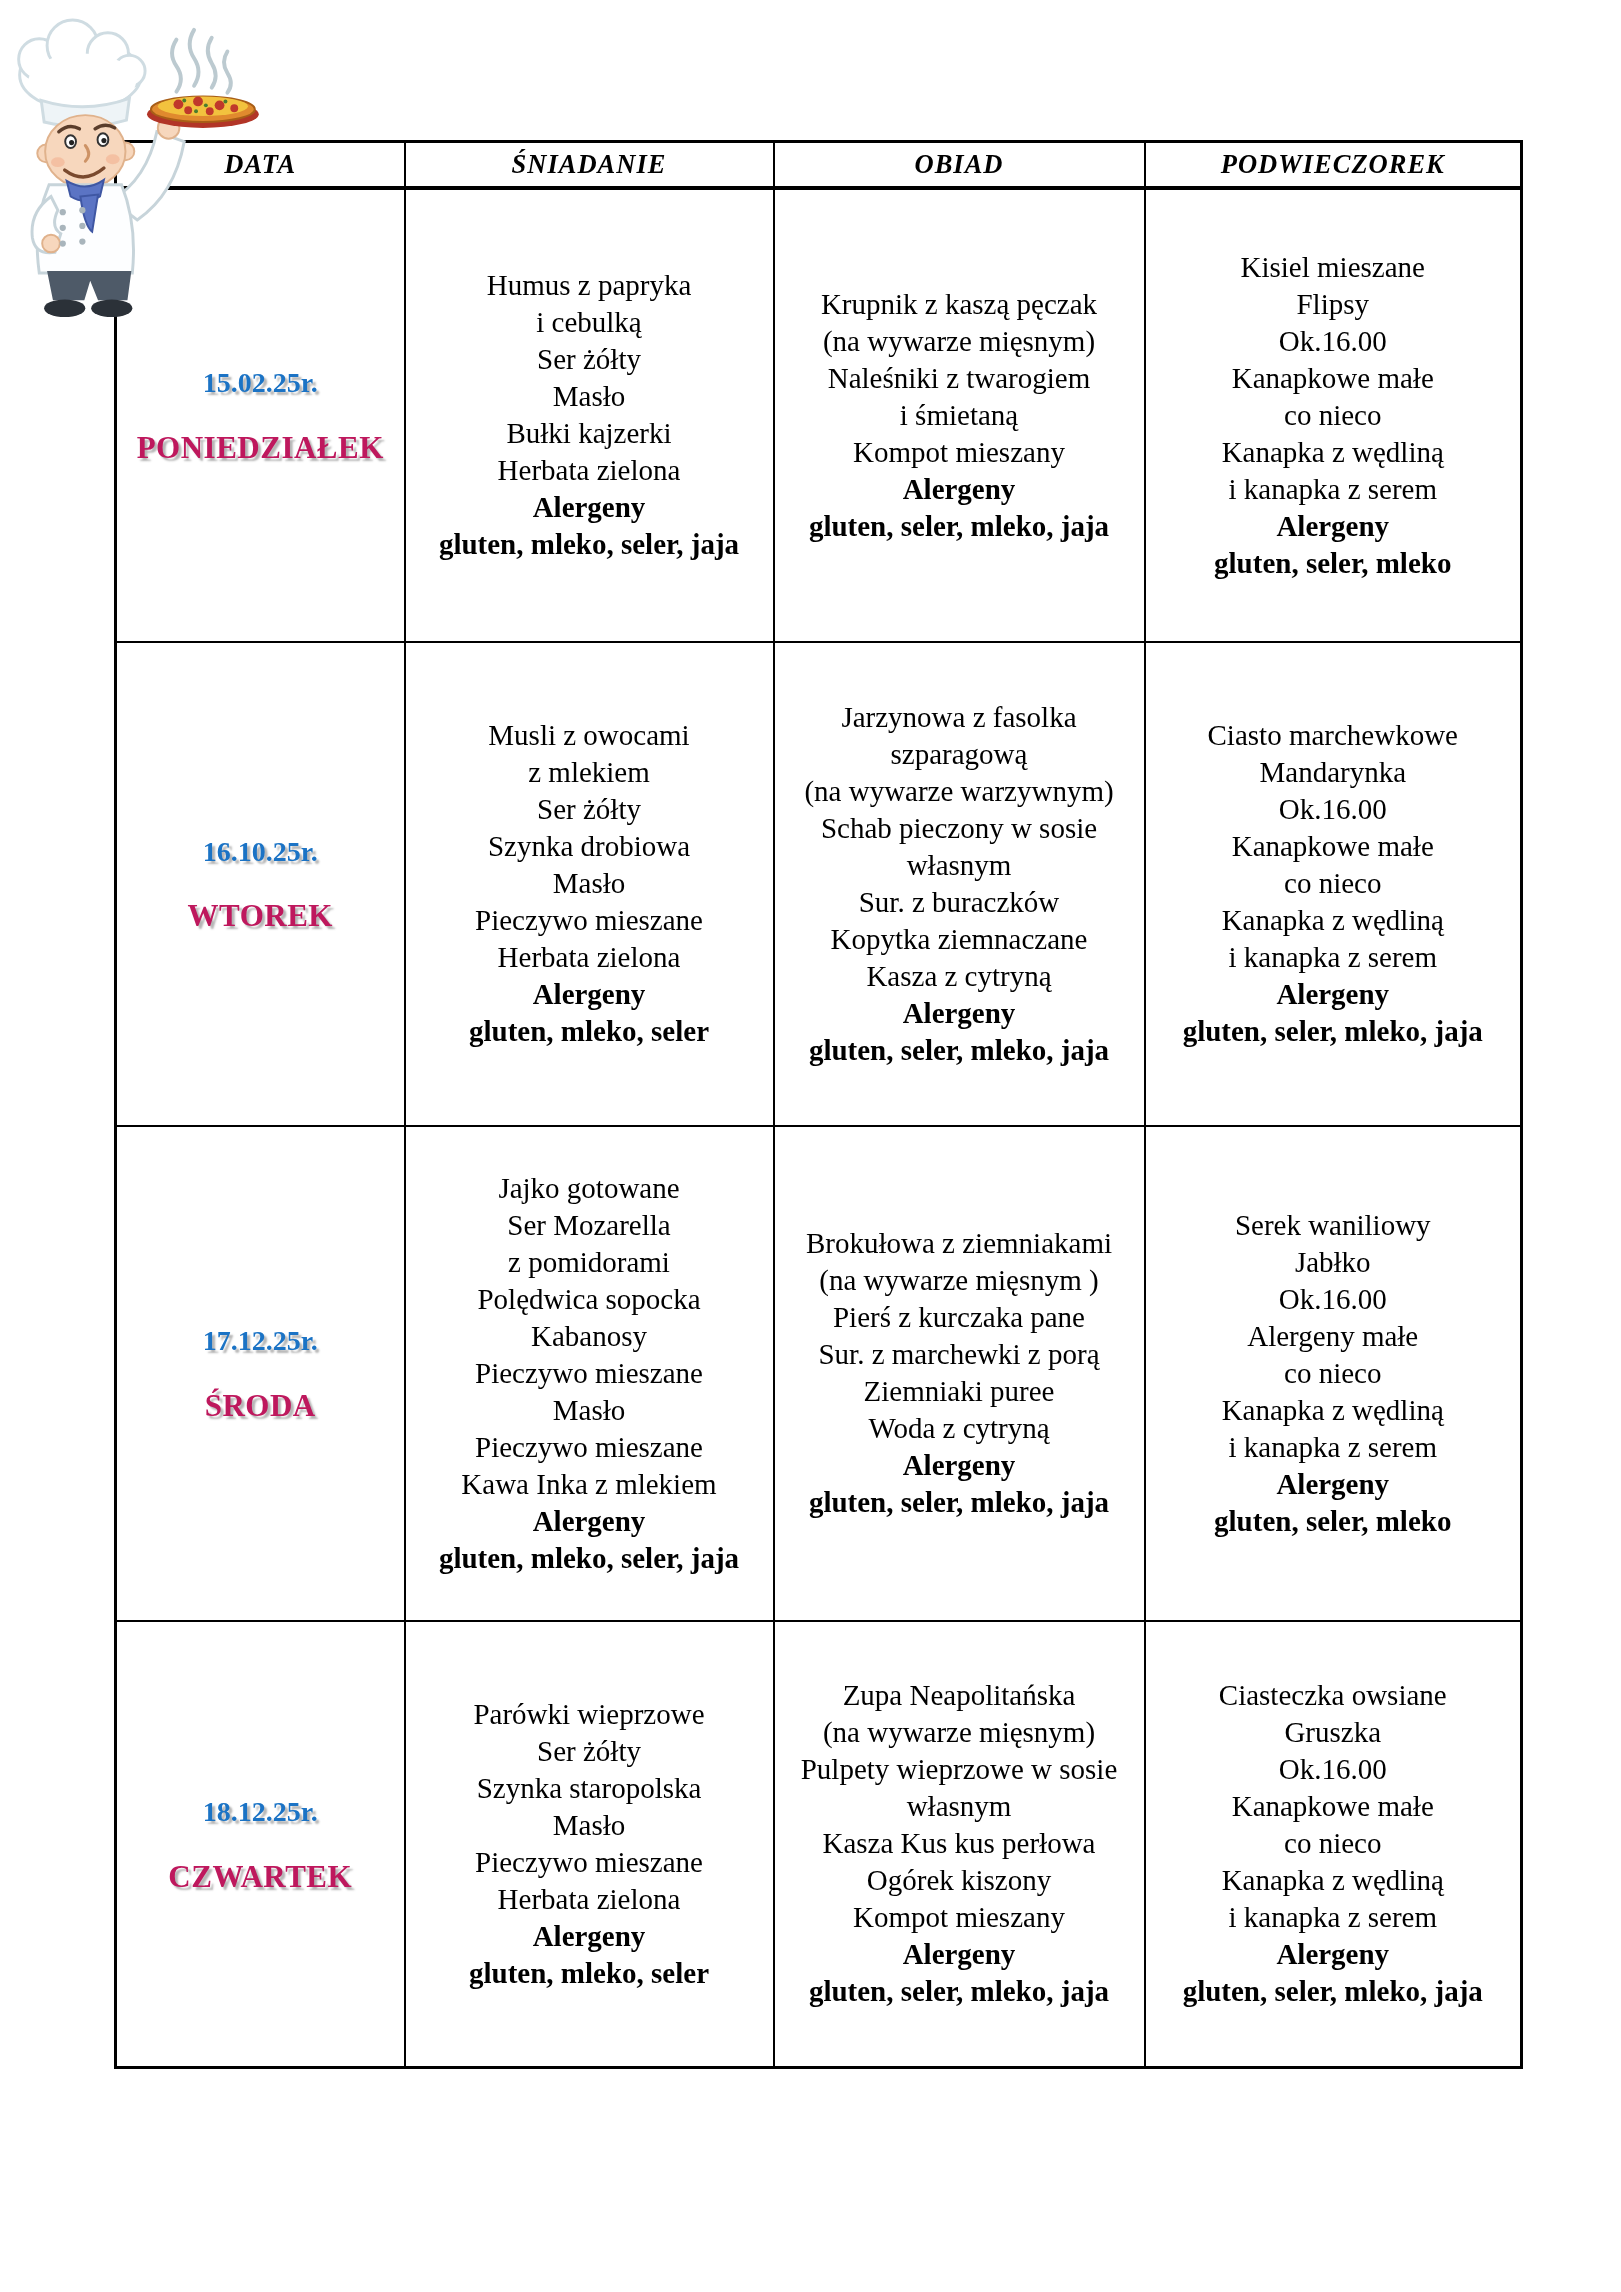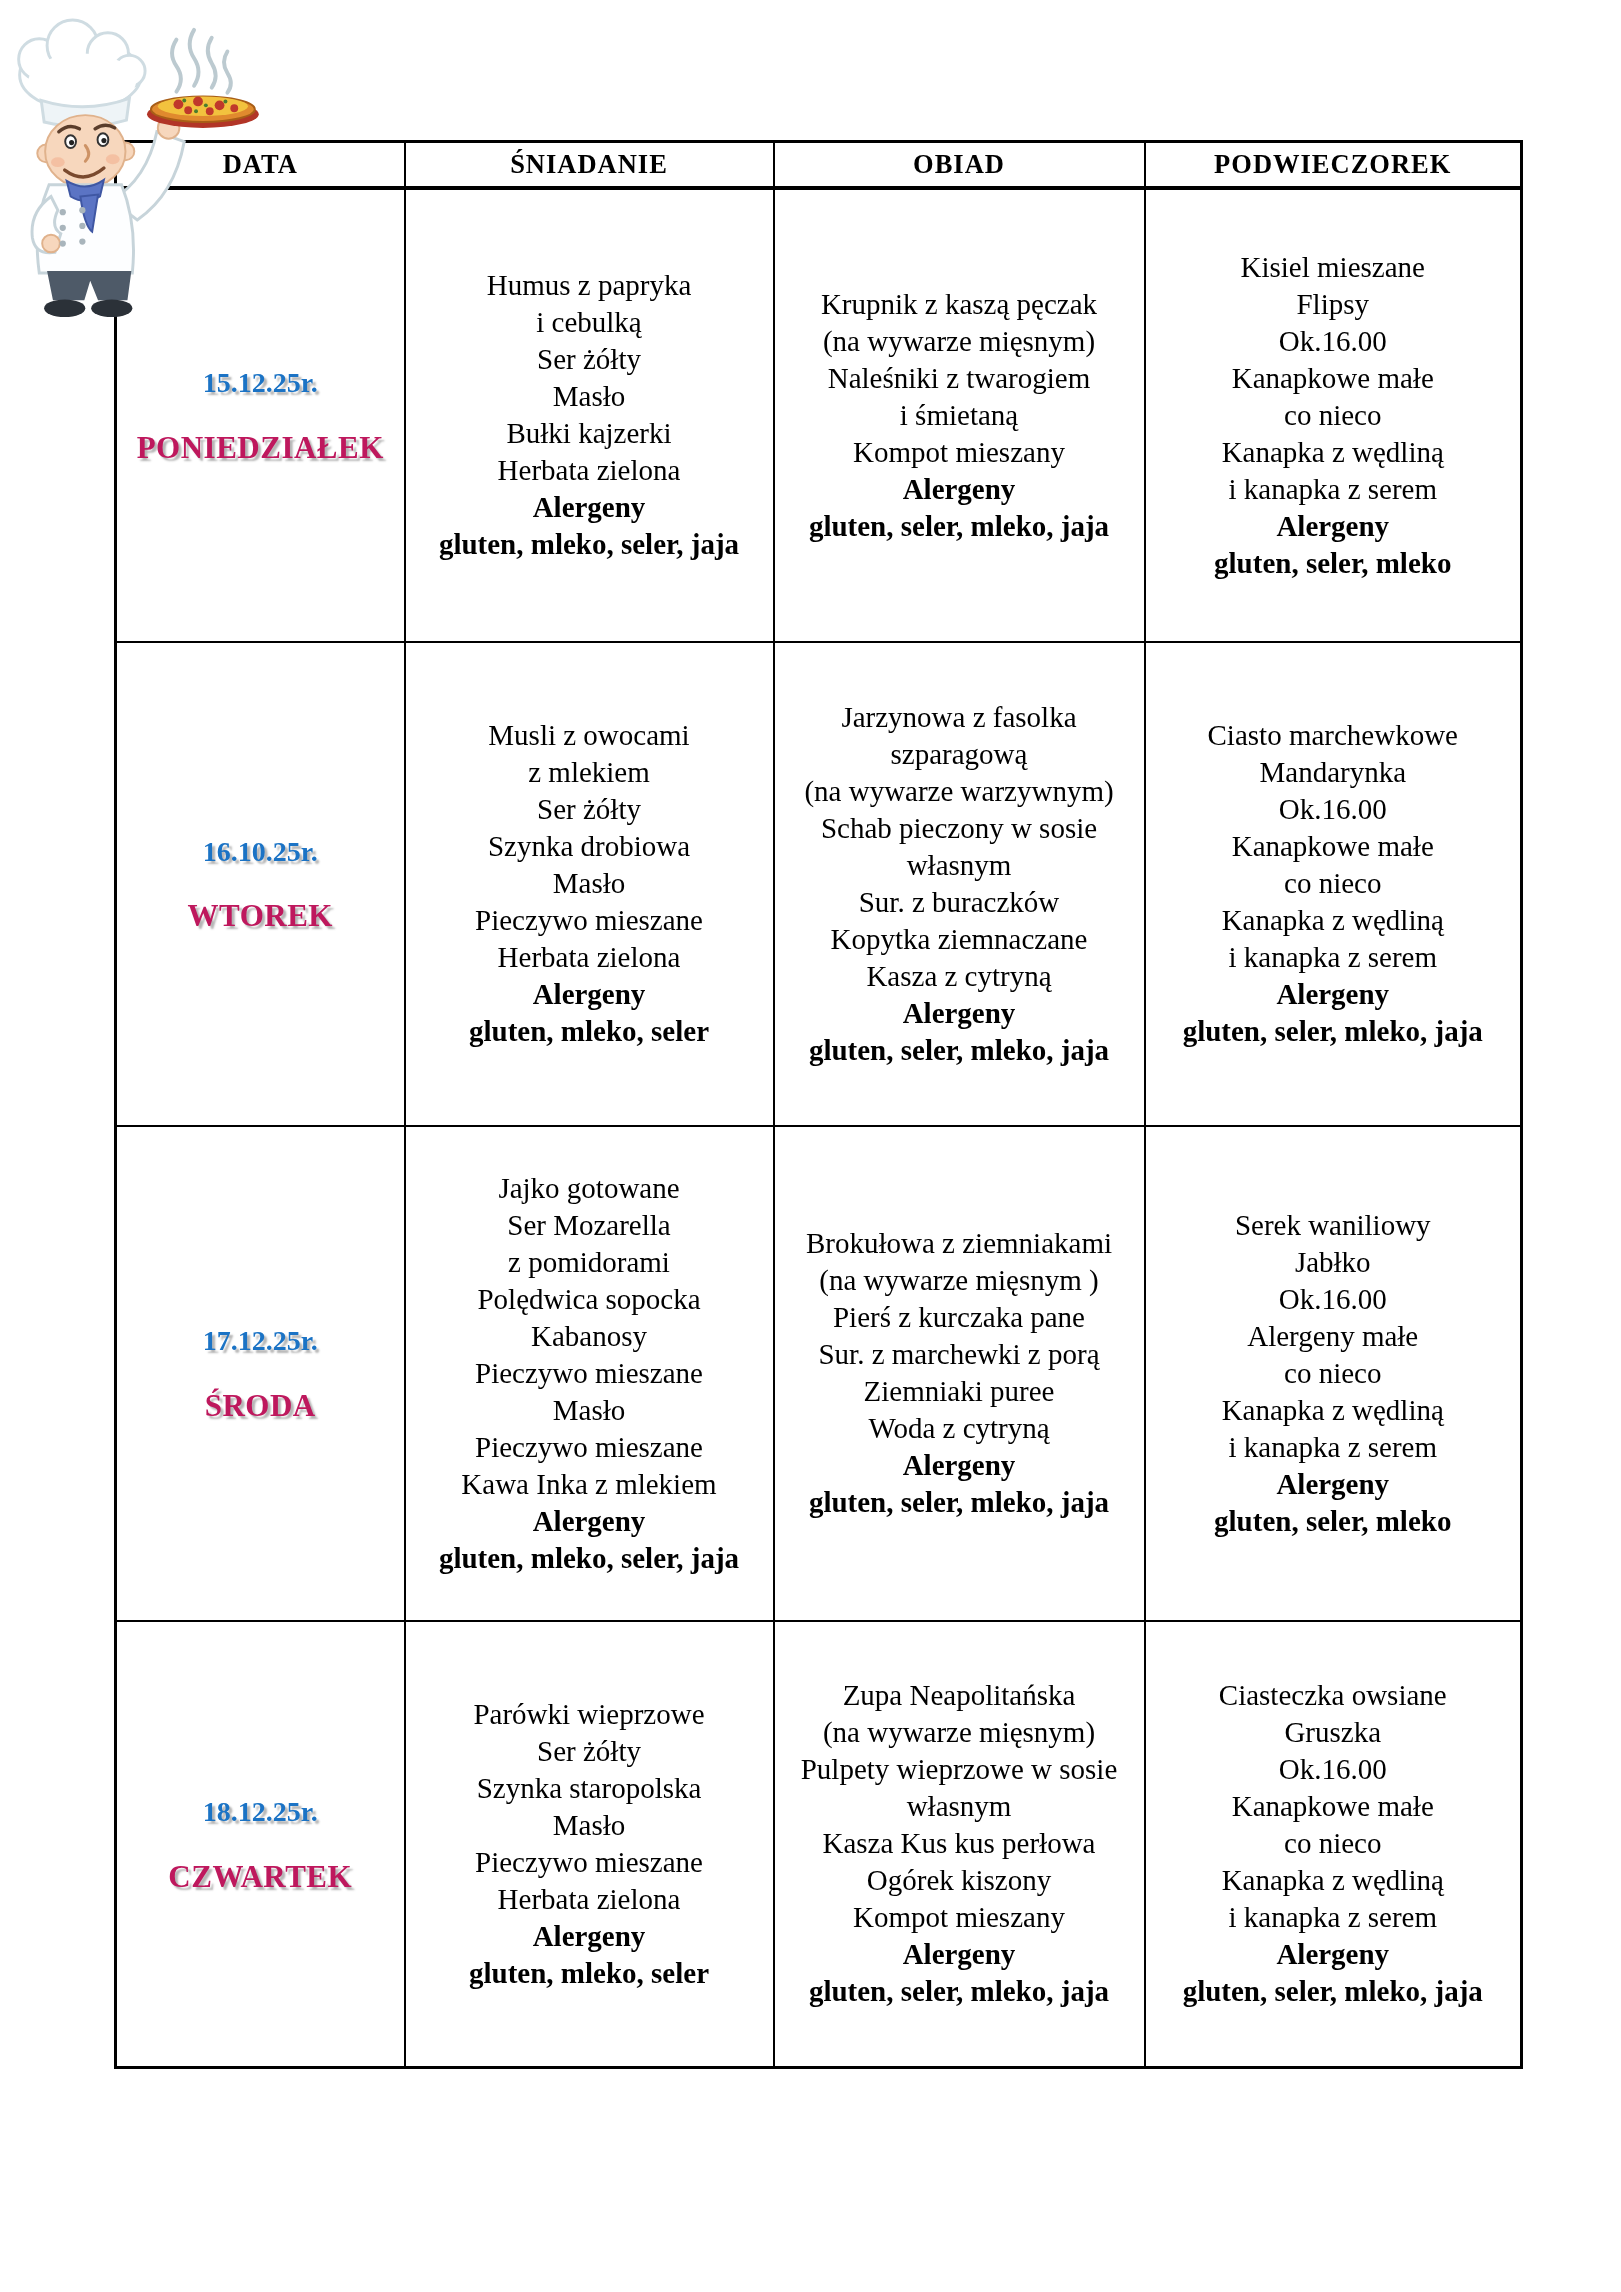--- a/index.html
+++ b/index.html
@@ -25,20 +25,21 @@
   .menu-table th, .menu-table td{
     border:2px solid #000000;
     text-align:center;
     vertical-align:middle;
     padding:2px 3.9px;
     overflow:hidden;
   }
   .menu-table{border:3.9px solid #000000;}
   .menu-table thead tr{height:46px;}
   .menu-table thead th{
+    font-style:italic;
     font-weight:bold;
     font-size:26.5px;
     letter-spacing:1px;
     color:#000000;
     border-bottom:4.9px solid #000000;
   }
   tr.r0{height:454px;}
   tr.r1{height:484px;}
   tr.r2{height:495px;}
   tr.r3{height:447px;}
@@ -178,21 +179,21 @@
     <tr>
       <th>DATA</th>
       <th>ŚNIADANIE</th>
       <th>OBIAD</th>
       <th>PODWIECZOREK</th>
     </tr>
   </thead>
   <tbody>
     <tr class="r0">
       <td class="date-cell">
-        <div class="date-line">15.12.25r.</div>
+        <div class="date-line">15.02.25r.</div>
         <div class="day-line">PONIEDZIAŁEK</div>
       </td>
       <td>
         <div class="cell-lines">Humus z papryka
 i cebulką
 Ser żółty
 Masło
 Bułki kajzerki
 Herbata zielona</div>
         <div class="allerg-label">Alergeny</div>

